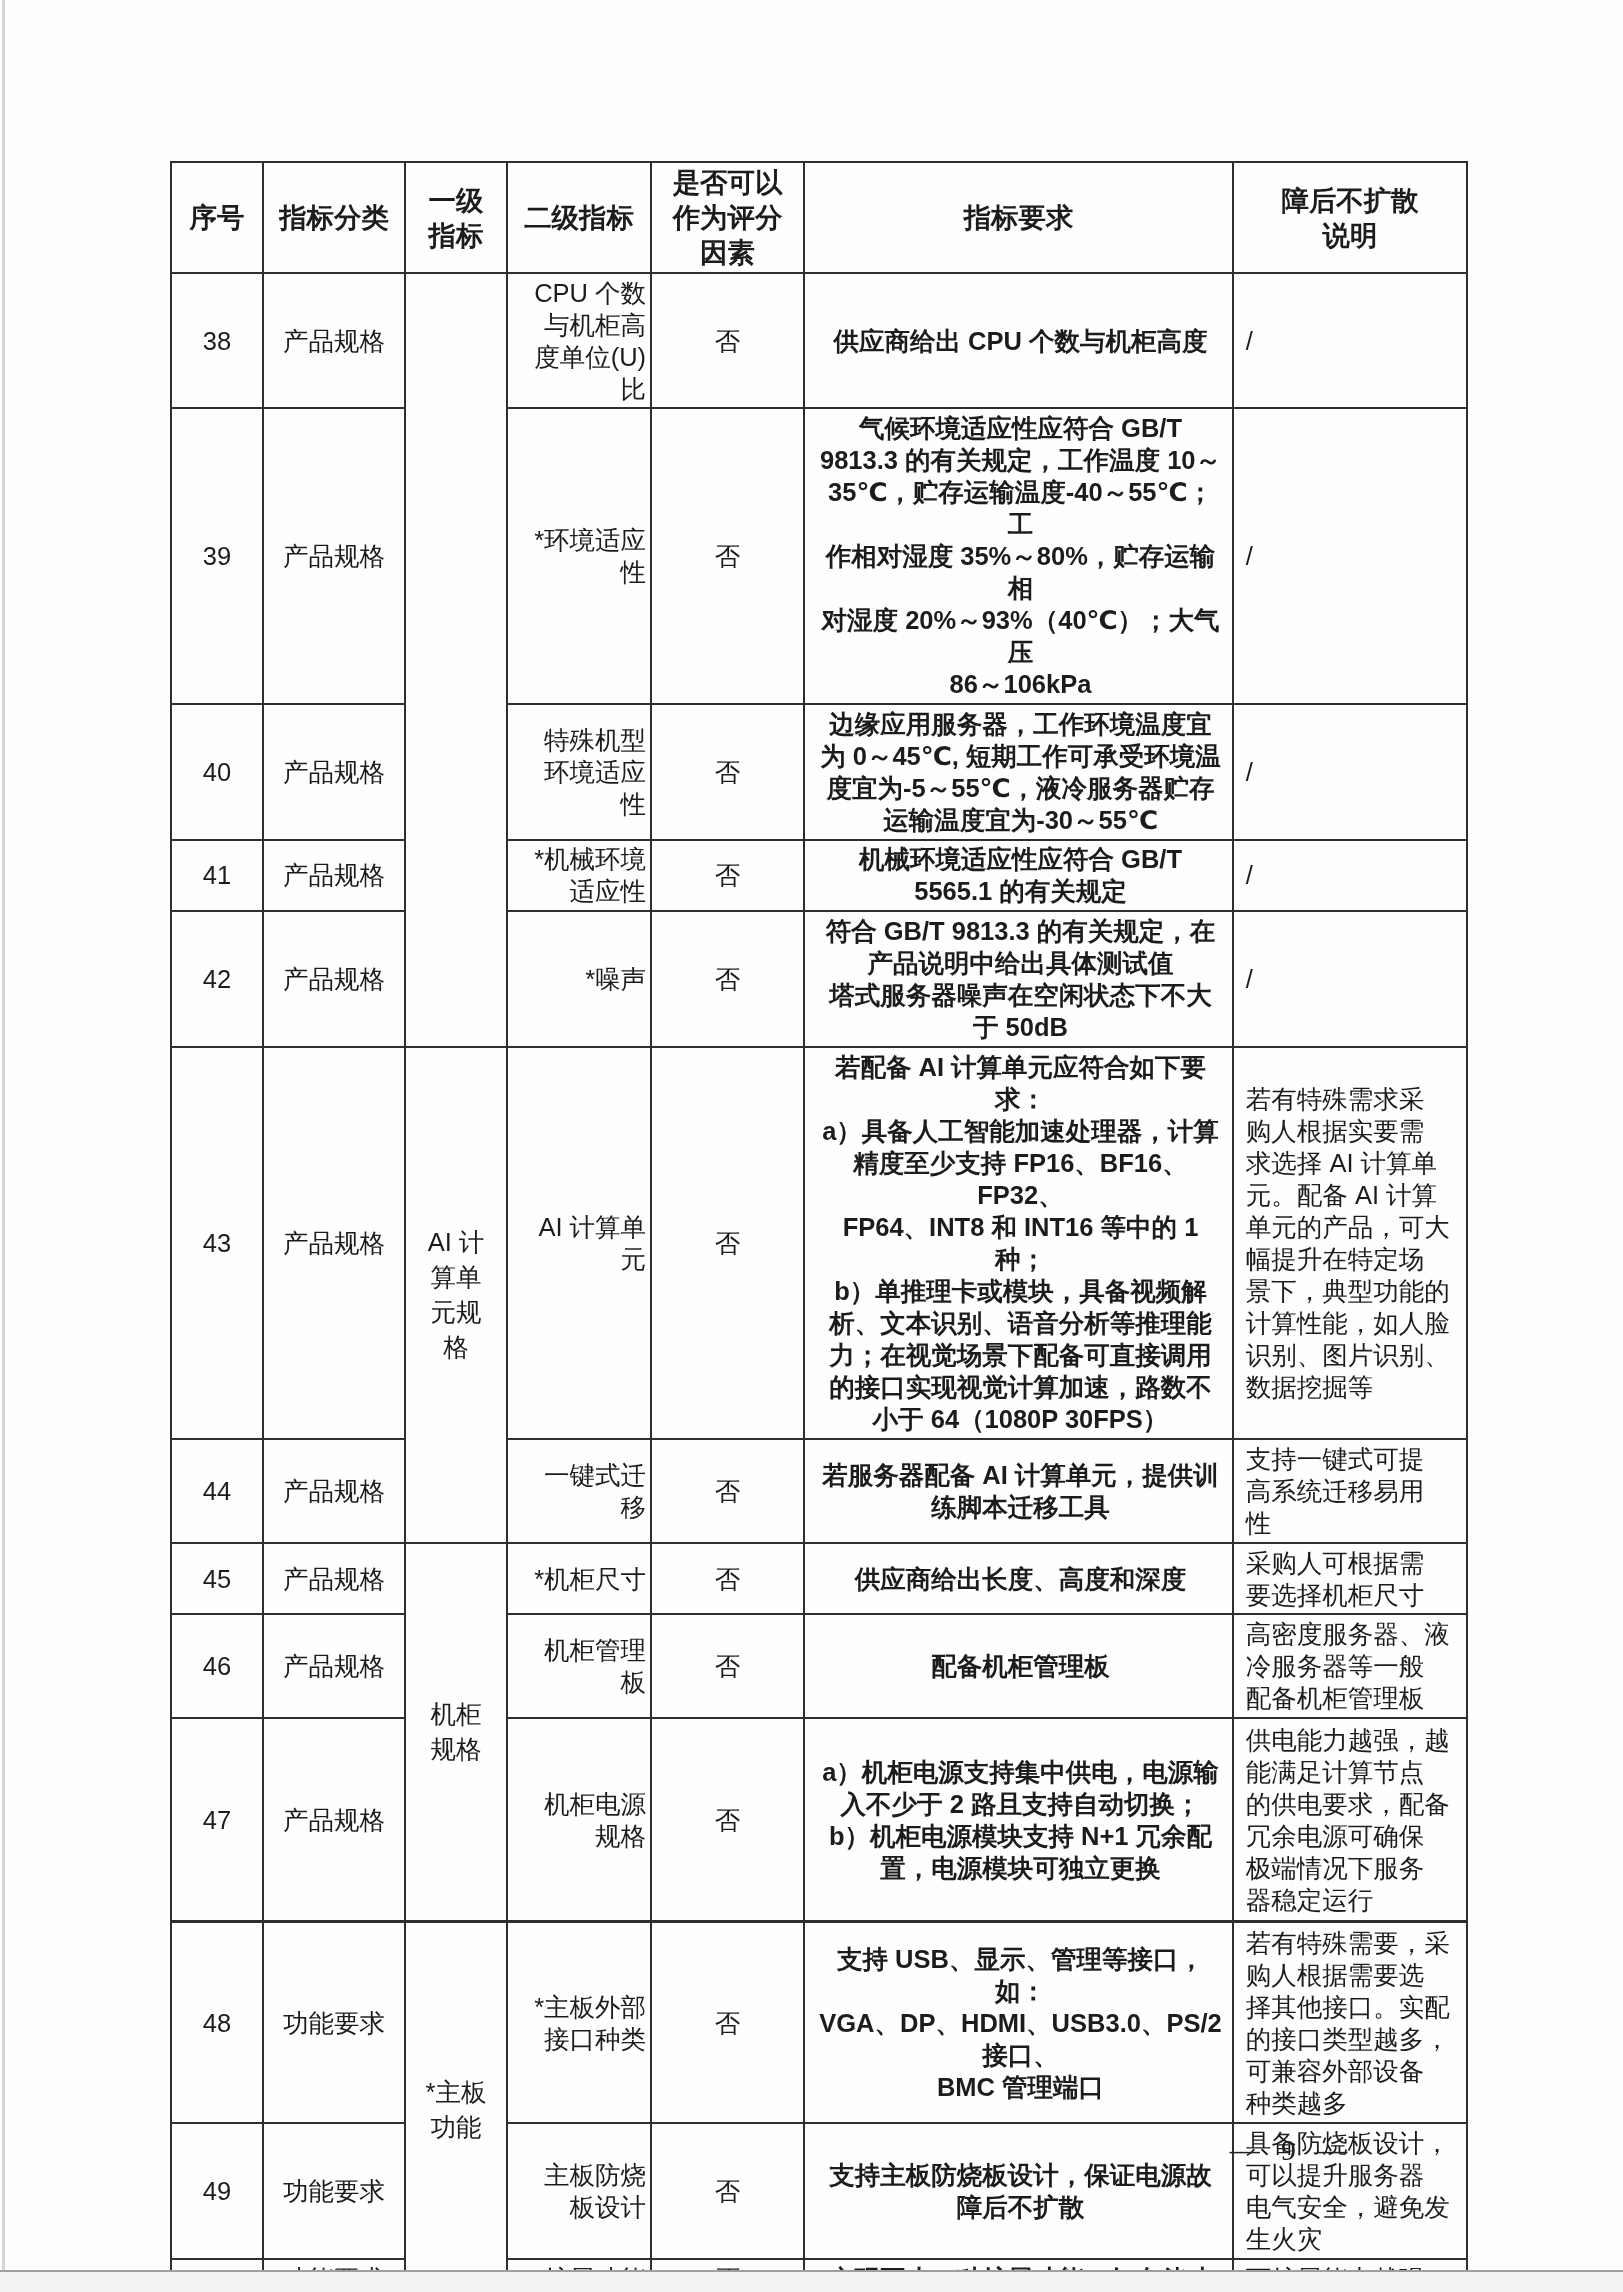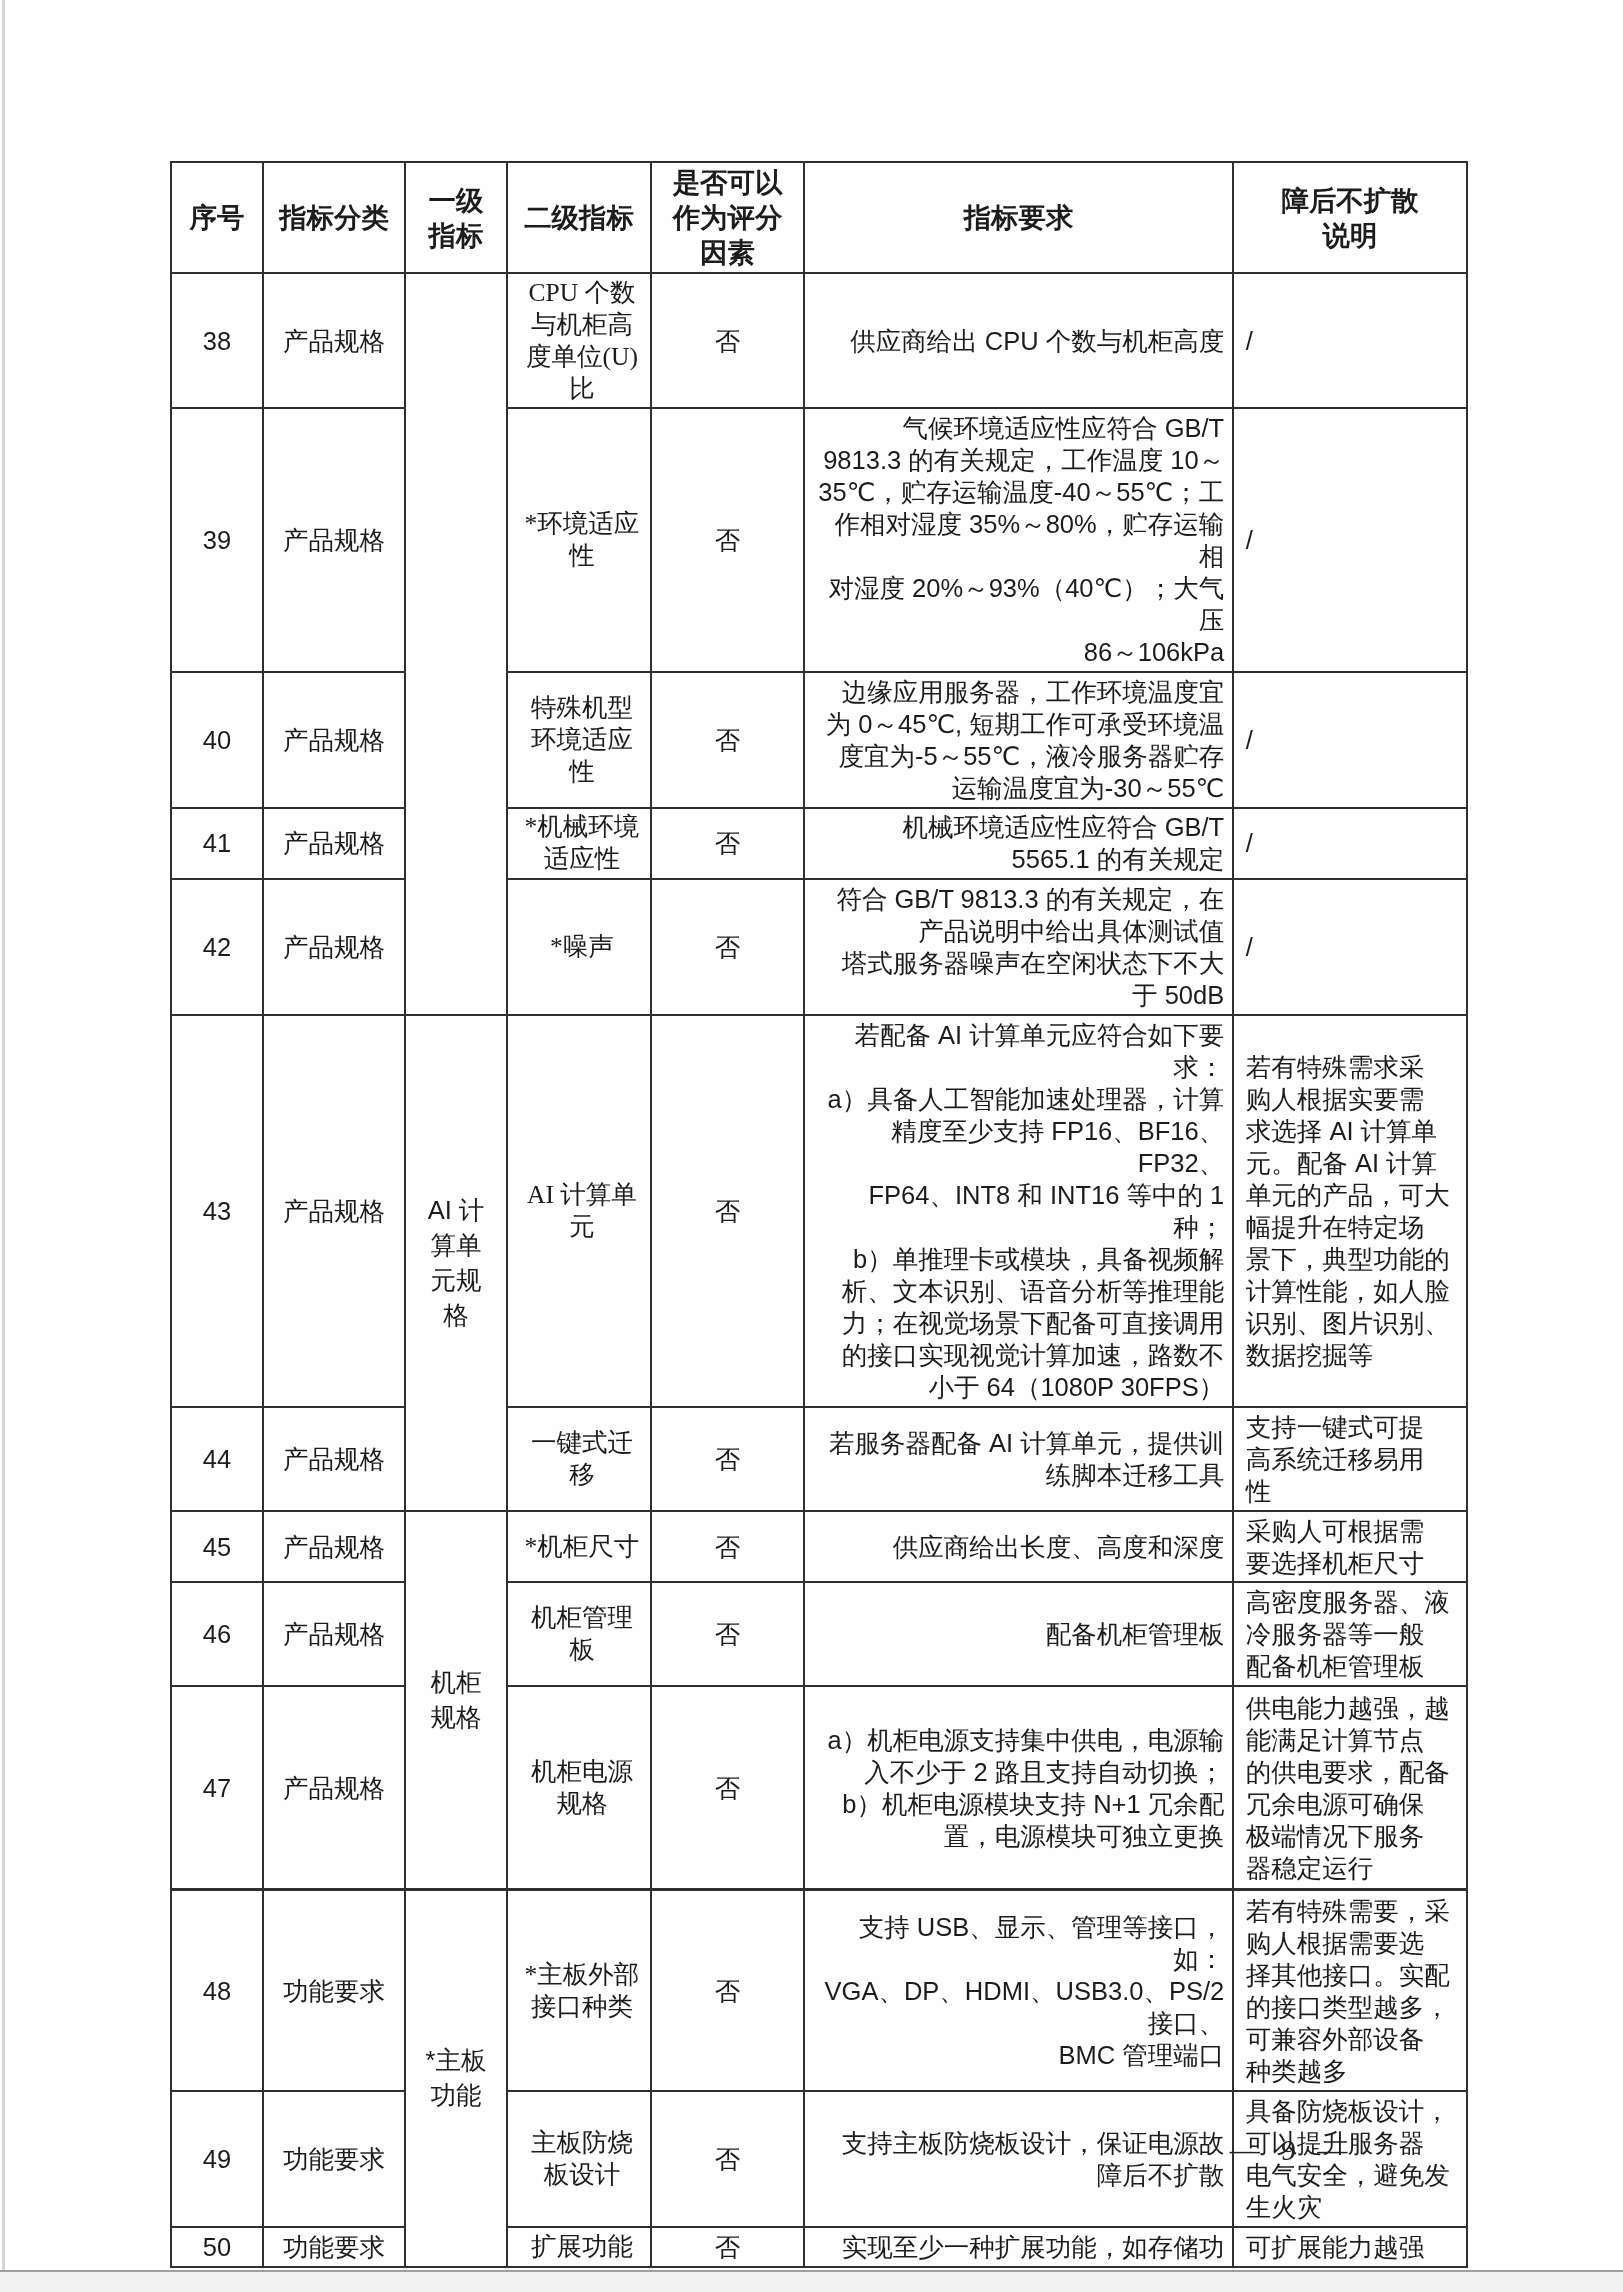--- a/index.html
+++ b/index.html
@@ -28,22 +28,22 @@
     vertical-align:middle;
   }
   th{
     font-weight:bold;font-size:27.4px;line-height:35px;
     text-align:center;padding:2px;
     border-bottom-width:2.9px;
   }
   td{font-size:25.5px;line-height:32px;}
   .c-no,.c-cat,.c-score,.c-l1{text-align:center;padding:2px;}
   .c-l1{line-height:35px;}
-  .c-l2{text-align:center;padding:2px 3.9px 2px 9.8px;font-family:Liberation Serif, serif;}
-  .c-req{text-align:right;padding:2.9px 7.8px 2.9px 11.8px;}
+  .c-l2{text-align:right;padding:2px 3.9px 2px 9.8px;}
+  .c-req{text-align:center;padding:2.9px 7.8px 2.9px 11.8px;font-weight:bold;}
   .c-use{text-align:left;padding:2.9px 3.9px 2.9px 11.8px;}
 
   tr.r-head{height:108px;}
   tr.r38{height:135px;}
   tr.r39{height:203px;}
   tr.r40{height:135px;}
   tr.r41{height:71px;}
   tr.r42{height:135px;}
   tr.r43{height:335px;}
   tr.r44{height:100px;}

